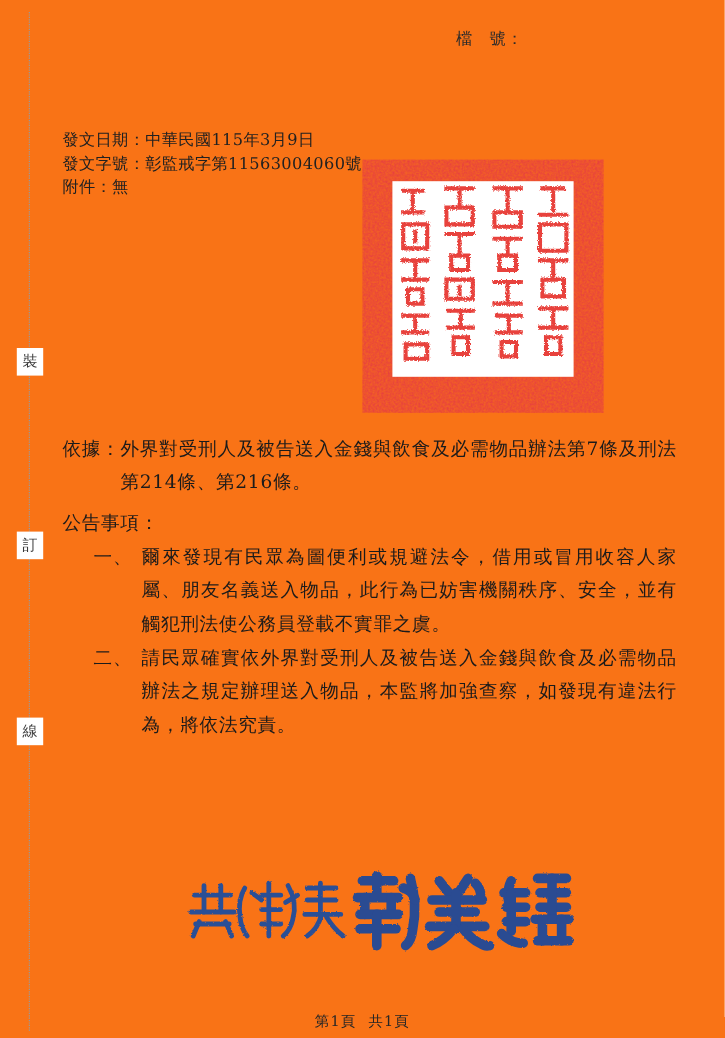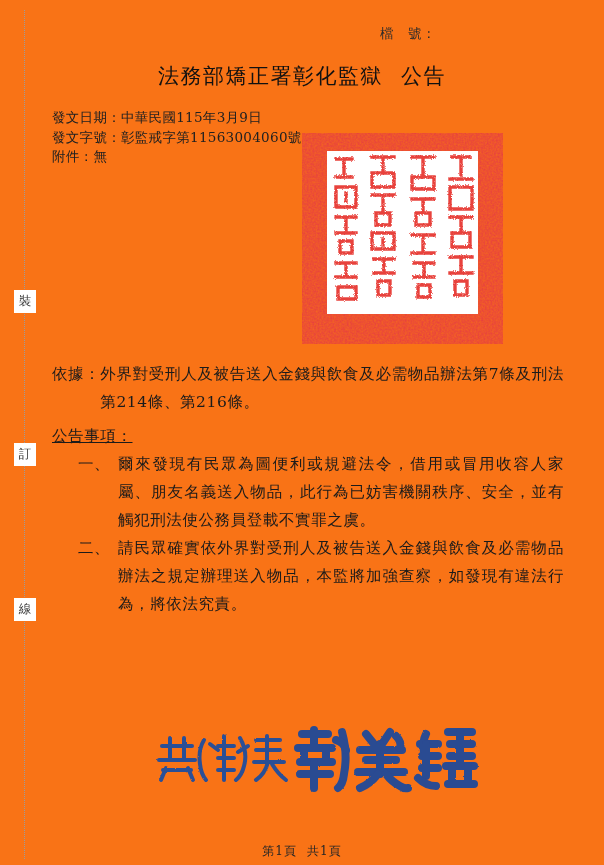--- a/index.html
+++ b/index.html
@@ -102,21 +102,20 @@
   .sec-text {
     flex: 1 1 auto;
     text-align: justify;
     text-justify: inter-ideograph;
   }
   .sec-gap { height: 4px; }
 
   .list-heading {
     margin-top: 6px;
     margin-bottom: 0px;
-    text-decoration: underline;
   }
   .list-item {
     display: flex;
     align-items: flex-start;
     margin-left: 26px;
   }
   .list-marker {
     flex: 0 0 auto;
     width: 40px;
     white-space: nowrap;
@@ -185,23 +184,20 @@
 
 <div id="page">
 
   <div class="archive-block">
     <div class="archive-row">
       <span class="archive-label">檔　號：</span>
       <span class="archive-value"></span>
     </div>
   </div>
 
-  <div class="doc-title">
-    <span class="title-main">法務部矯正署彰化監獄</span><span class="title-type">公告</span>
-  </div>
 
   <div class="meta-block">
     <div class="meta-row">
       <span>發文日期：</span><span>中華民國115年3月9日</span>
     </div>
     <div class="meta-row">
       <span>發文字號：</span><span>彰監戒字第11563004060號</span>
     </div>
     <div class="meta-row">
       <span>附件：</span><span>無</span>

